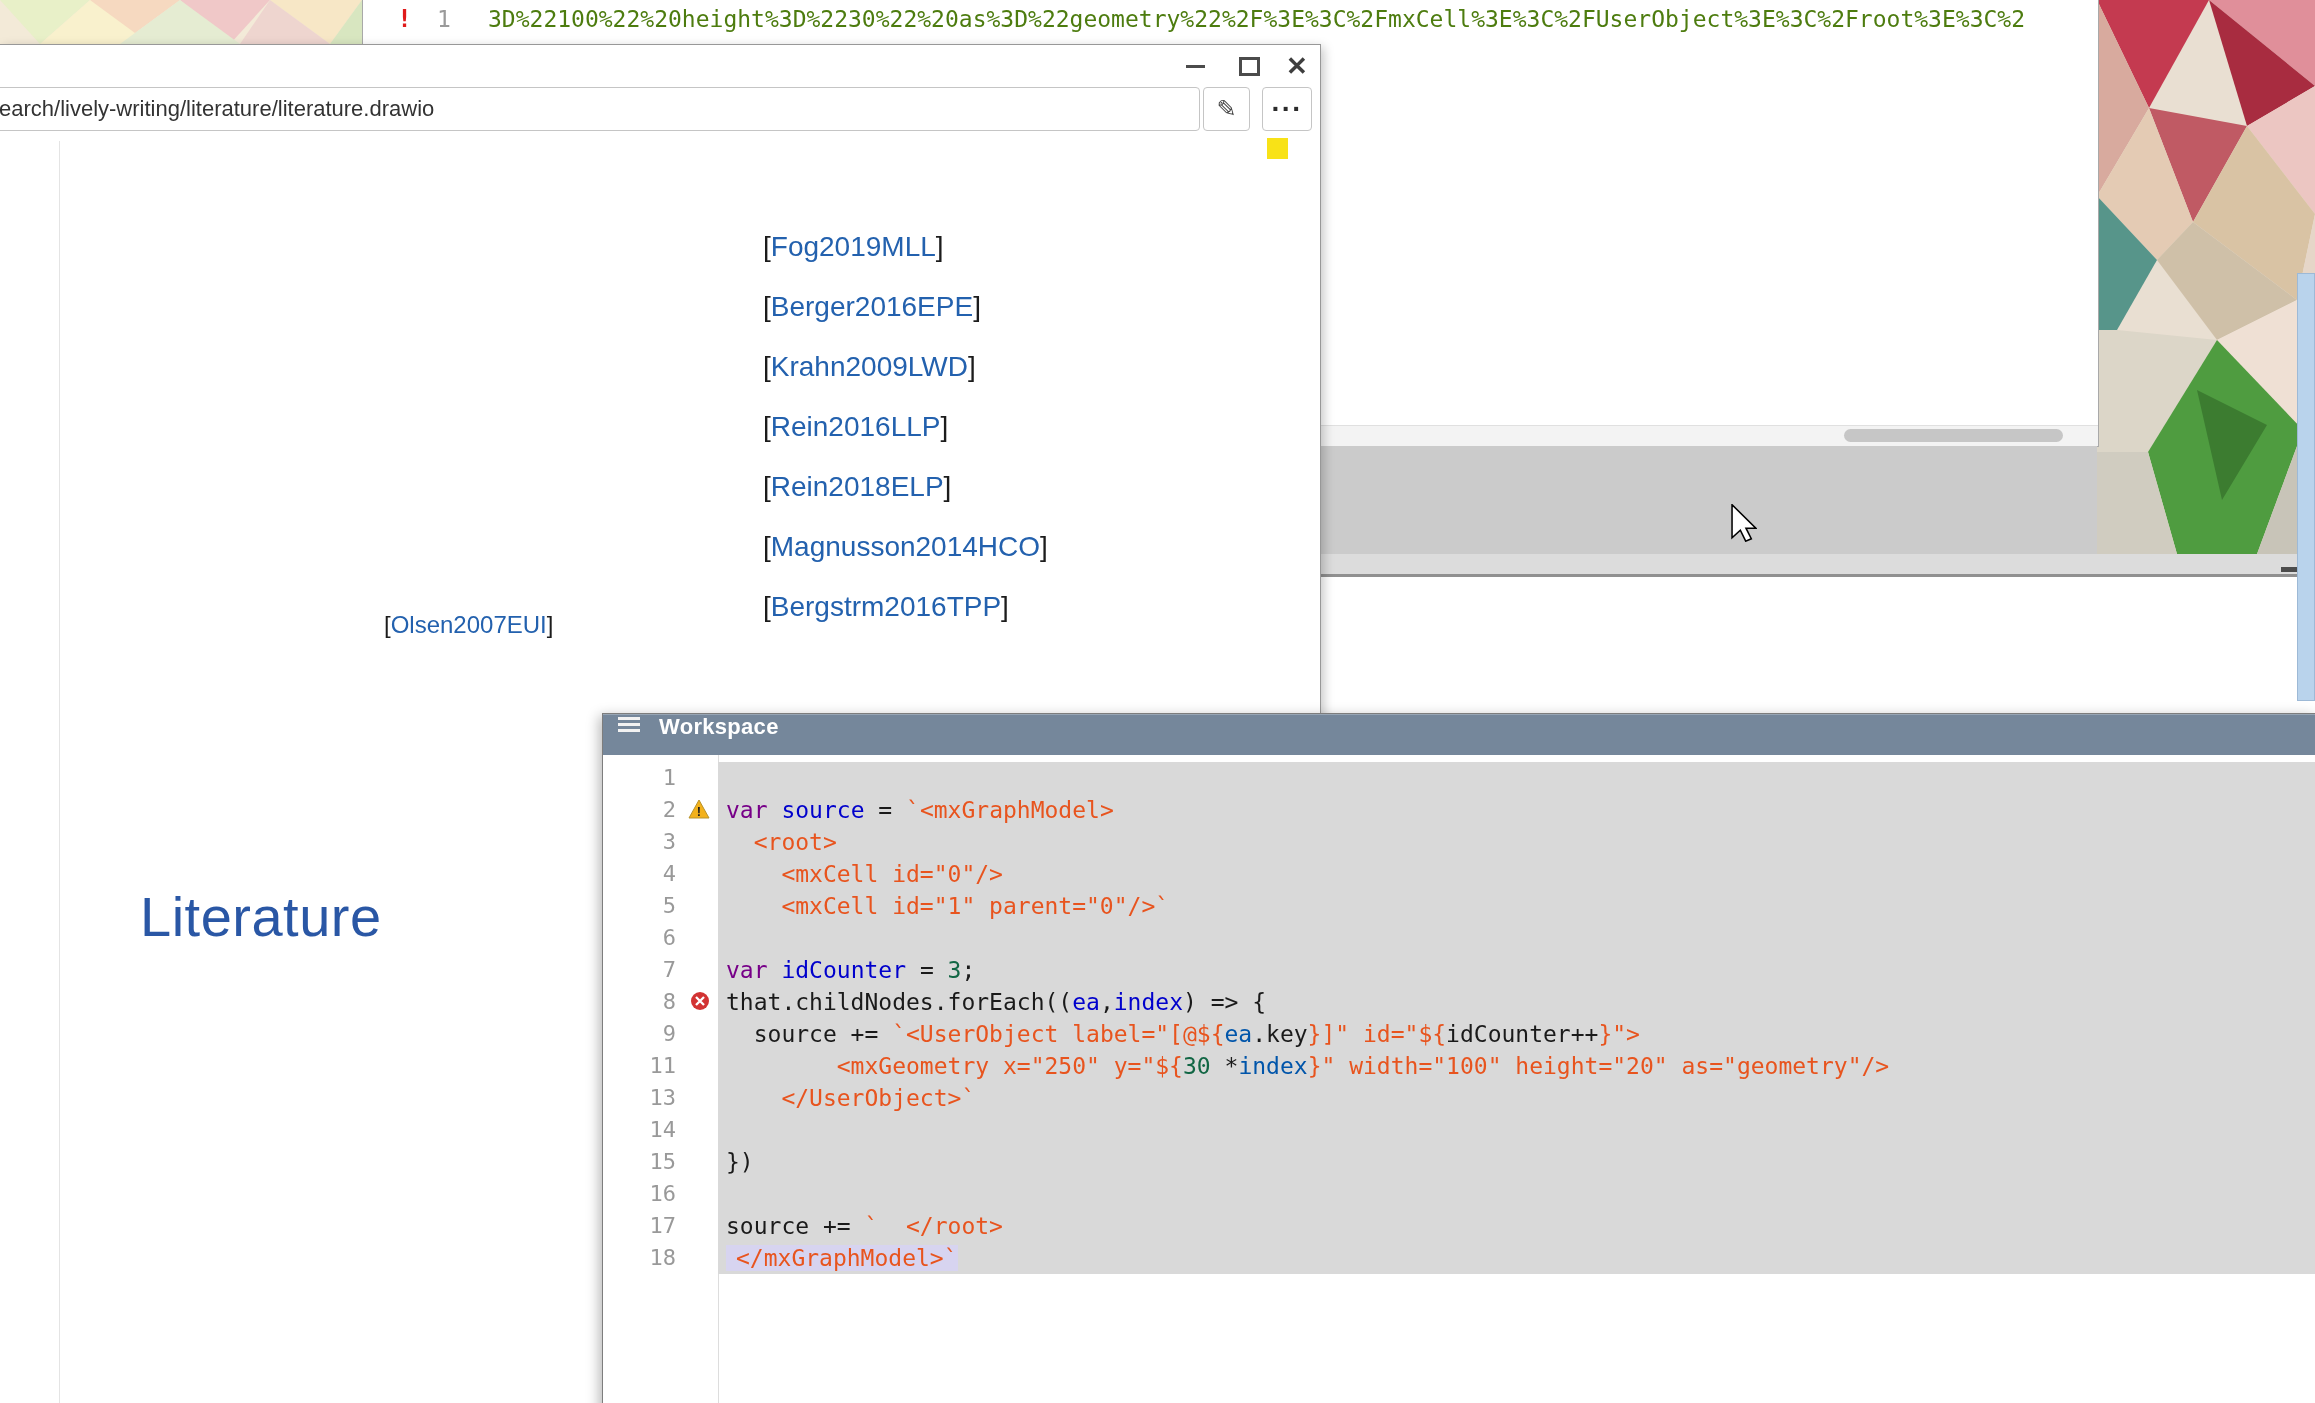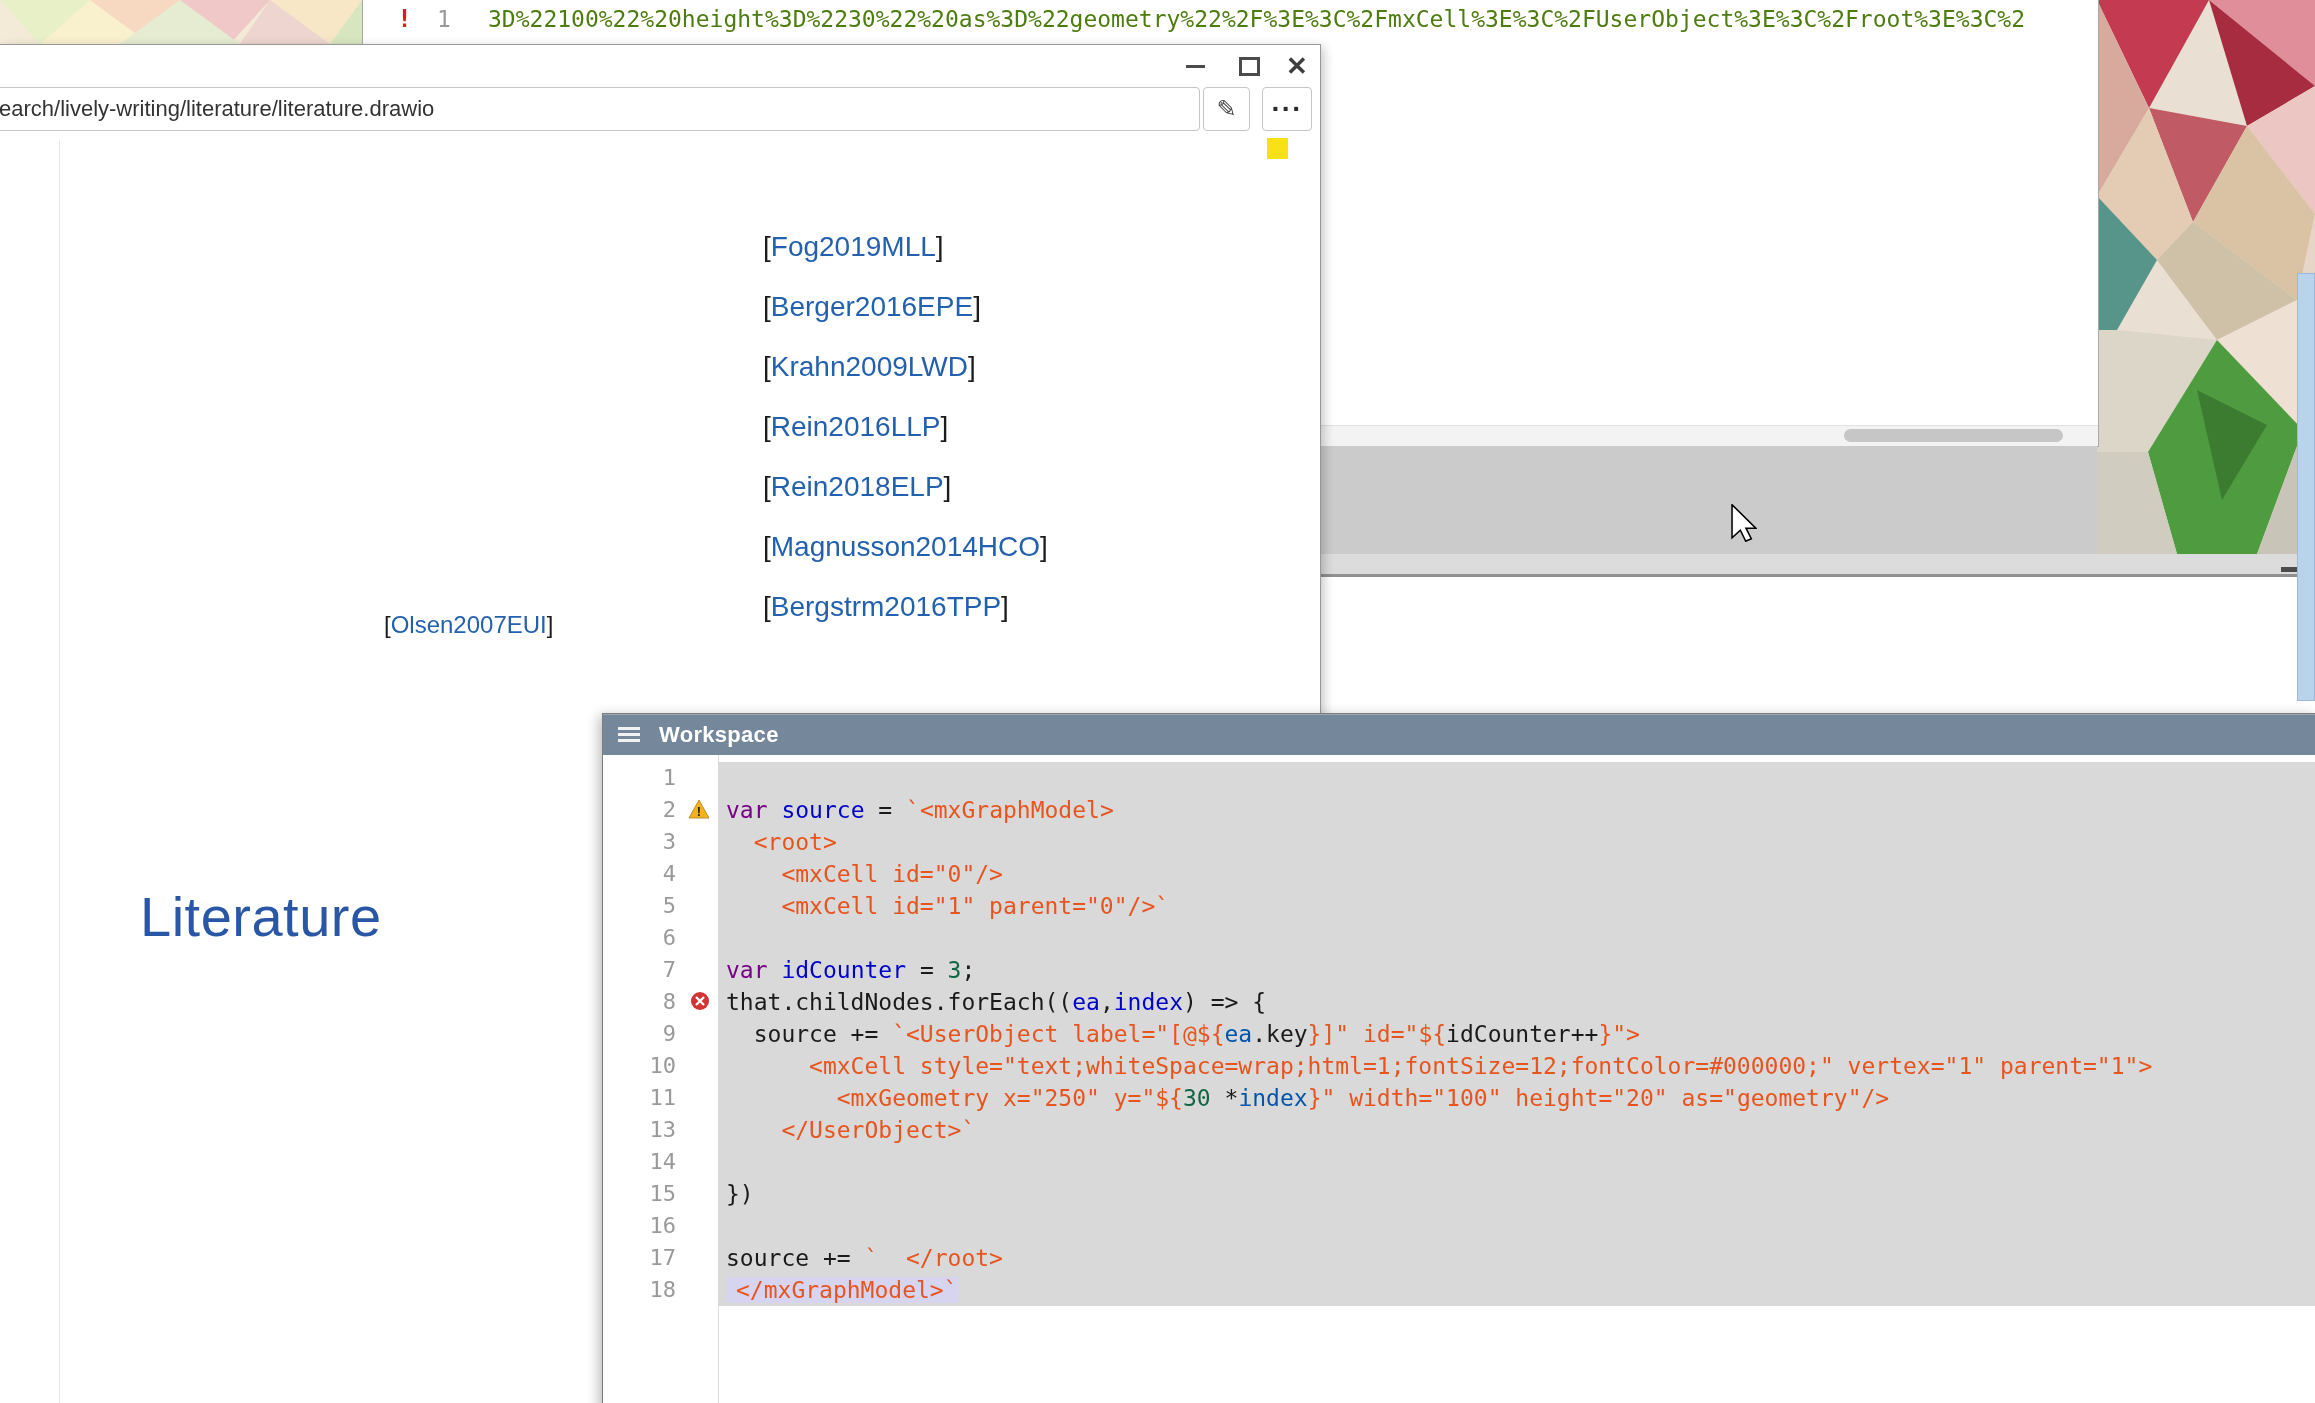--- a/index.html
+++ b/index.html
@@ -65,21 +65,21 @@
   .cite-item{height:30px;margin-bottom:30px;font-size:28px;line-height:30px;white-space:nowrap;}
   .bracket{color:#1c1c1c;}
   .cite-text{color:var(--c-link_blue);}
   .cite-olsen{position:absolute;left:384px;top:565px;font-size:24px;line-height:30px;white-space:nowrap;}
   .heading{position:absolute;left:140px;top:839px;font-size:56px;color:var(--c-heading_blue);
     letter-spacing:.5px;}
 
   
   #workspace{left:602px;top:713px;width:1715px;height:700px;background:#fff;border:1px solid #7d7d7d;
     box-shadow:-3px 3px 12px rgba(0,0,0,.28);z-index:5;box-sizing:border-box;}
-  .ws-titlebar{height:41px;background:var(--c-ws_titlebar);display:flex;align-items:center;
+  .ws-titlebar{height:41px;background:var(--c-ws_titlebar);display:flex;align-items:flex-start;
     border-bottom:1px solid #5f6f80;box-shadow:inset 0 1px 0 rgba(255,255,255,.25);}
   .hamburger{margin-left:15px;width:22px;}
   .hamburger i{display:block;height:3px;background:#f2f2f2;margin:3px 0;}
   .ws-title{margin-left:19px;color:#fff;font-weight:bold;font-size:22px;letter-spacing:.3px;}
   .ws-editor{position:absolute;left:0;right:0;top:41px;bottom:0;background:#fff;overflow:hidden;}
   .gutter-col{position:absolute;left:0;top:0;bottom:0;width:115px;background:#fff;
     border-right:1px solid #ddd;}
   .rows{position:absolute;left:0;right:0;top:7px;}
   .crow{display:flex;height:32px;}
   .gut{width:115px;flex:none;position:relative;box-sizing:border-box;}
@@ -257,26 +257,20 @@
             <div class="ccode"><span class="tok-pl">that.childNodes.forEach((</span><span class="tok-def">ea</span><span class="tok-pl">,</span><span class="tok-def">index</span><span class="tok-pl">) =&gt; {</span></div>
           </div>
           <div class="crow">
             <div class="gut">
               <span class="lnum">9</span>
             </div>
             <div class="ccode"><span class="tok-pl">  source += </span><span class="tok-str">`&lt;UserObject label="[@${</span><span class="tok-var2">ea</span><span class="tok-pl">.key</span><span class="tok-str">}]" id="${</span><span class="tok-pl">idCounter++</span><span class="tok-str">}"&gt;</span></div>
           </div>
           <div class="crow">
             <div class="gut">
-              <span class="lnum">10</span>
-            </div>
-            <div class="ccode"><span class="tok-str">      &lt;mxCell style="text;whiteSpace=wrap;html=1;fontSize=12;fontColor=#000000;" vertex="1" parent="1"&gt;</span></div>
-          </div>
-          <div class="crow">
-            <div class="gut">
               <span class="lnum">11</span>
             </div>
             <div class="ccode"><span class="tok-str">        &lt;mxGeometry x="250" y="${</span><span class="tok-num">30</span><span class="tok-pl"> *</span><span class="tok-var2">index</span><span class="tok-str">}" width="100" height="20" as="geometry"/&gt;</span></div>
           </div>
           <div class="crow">
             <div class="gut">
               <span class="lnum">13</span>
             </div>
             <div class="ccode"><span class="tok-str">    &lt;/UserObject&gt;`</span></div>
           </div>

